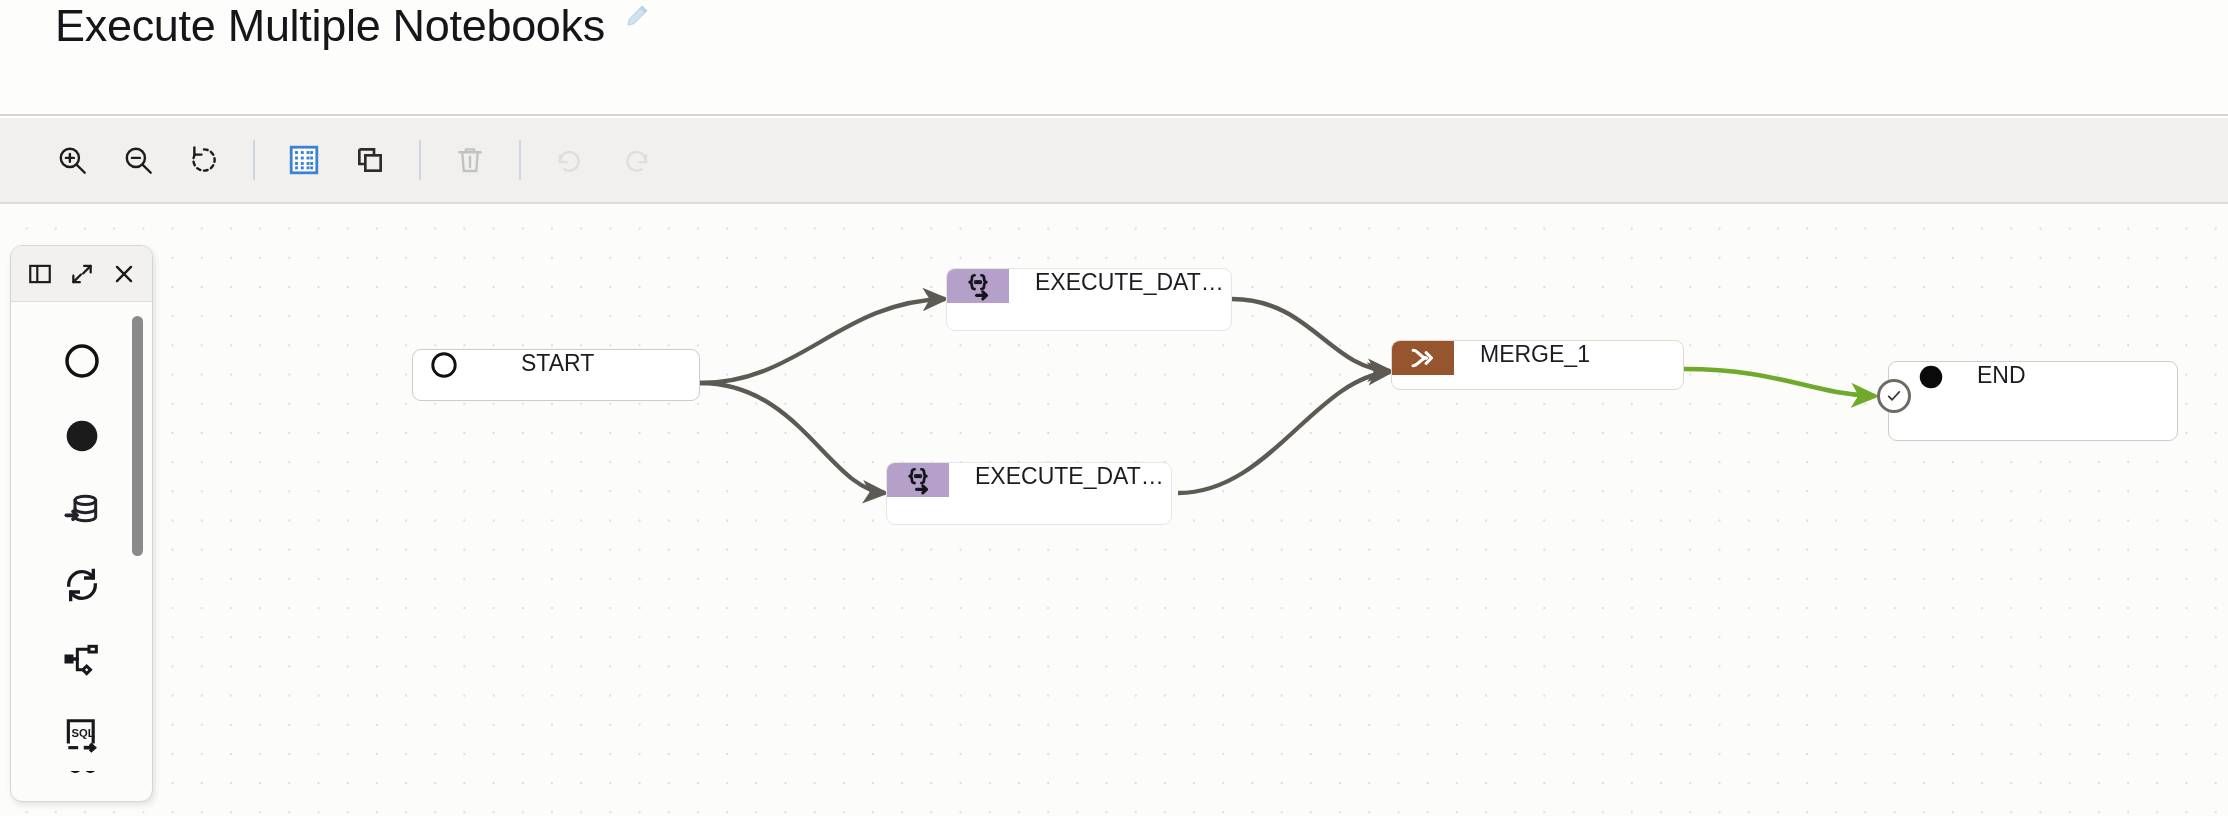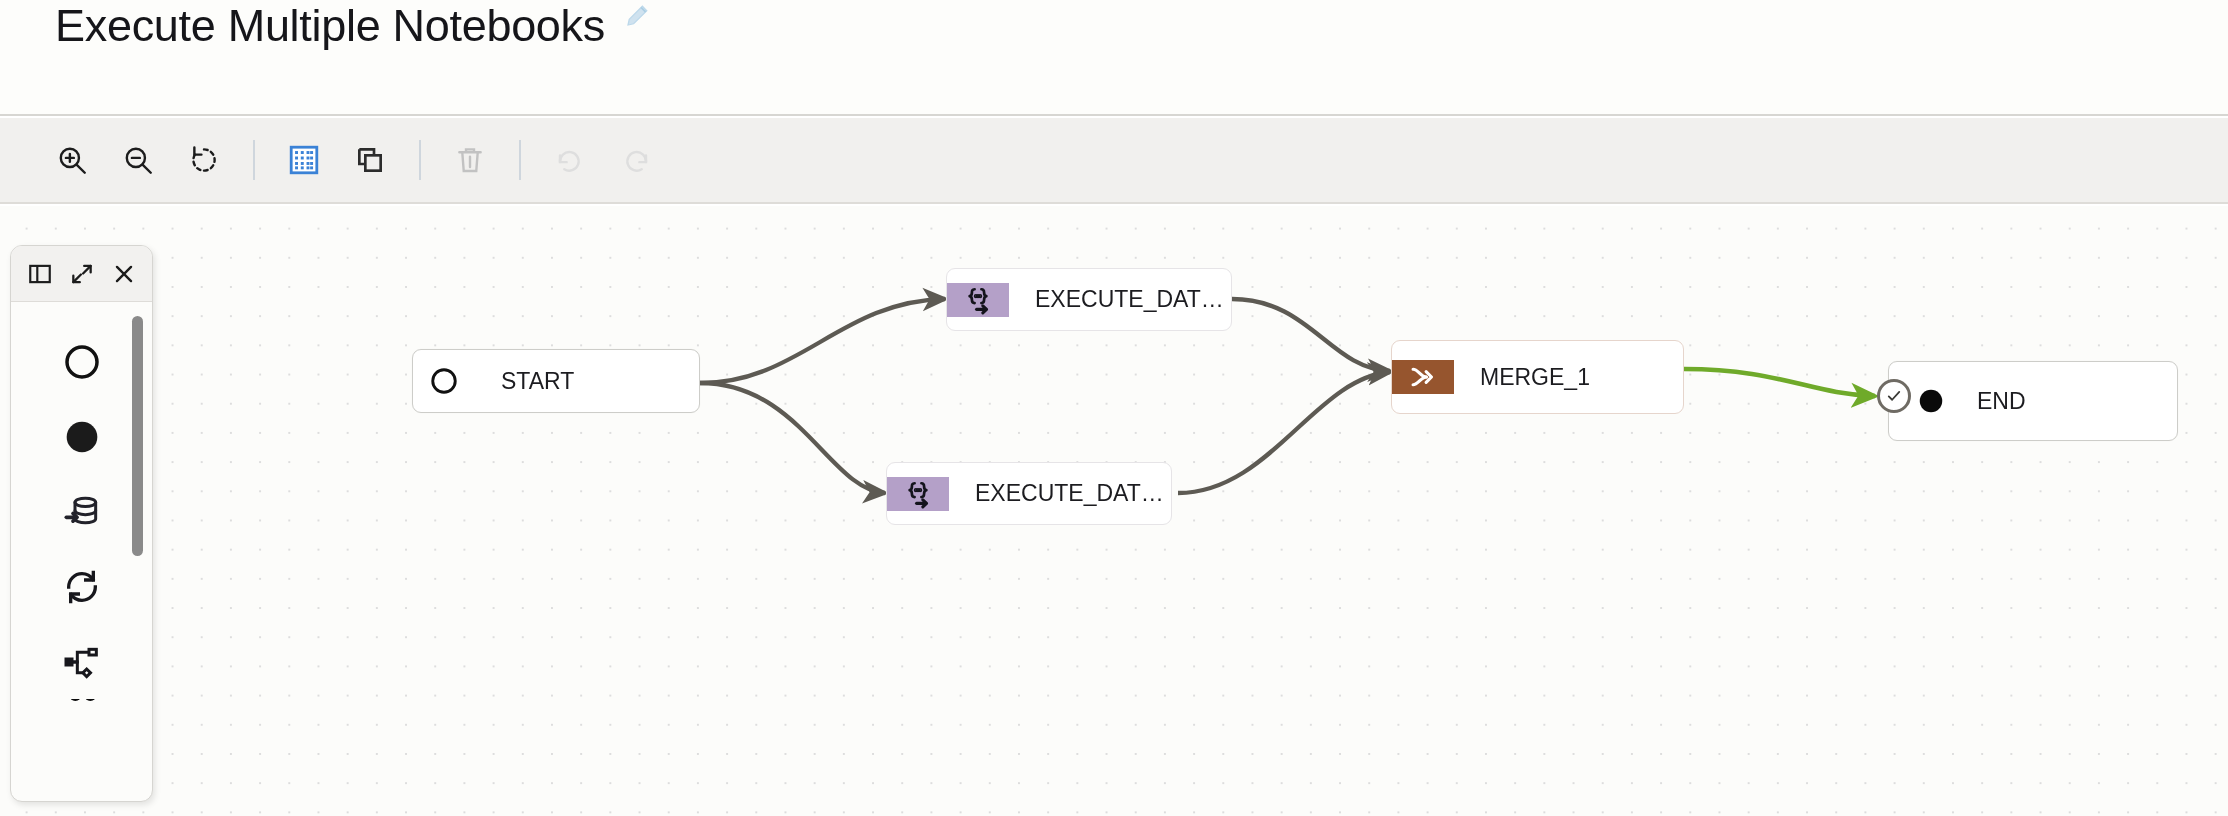--- a/index.html
+++ b/index.html
@@ -62,21 +62,21 @@
       radial-gradient(#dddddd 1.1px, transparent 1.2px);
     background-size: 29.2px 29.2px;
     background-position: 12px 8px;
     overflow: hidden;
   }
   .edges { position: absolute; left: 0; top: 0; width: 2228px; height: 610px; }
 
   
   .node {
     position: absolute;
-    display: flex; align-items: center;
+    display: flex; align-items: flex-start;
     border-radius: 9px;
     background: #ffffff;
     overflow: hidden;
   }
   .node-plain {
     border: 1.6px solid #cdcdc9;
     box-shadow: 0 0 0 0.5px rgba(0,0,0,0.02);
   }
   .node-exec { border: 1.6px solid #e6e4e7; }
   .node-merge { border: 1.6px solid #e6d5cc; }
@@ -268,21 +268,21 @@
 
       <path d="M700,177 C800,177 830,284 885,287" fill="none" stroke="#5d5a53" stroke-width="4.3" marker-end="url(#ah-dark)"></path>
 
       <path d="M1232,93 C1310,93 1330,163 1390,165" fill="none" stroke="#5d5a53" stroke-width="4.3" marker-end="url(#ah-dark)"></path>
 
       <path d="M1178,287 C1270,287 1315,172 1390,166" fill="none" stroke="#5d5a53" stroke-width="4.3" marker-end="url(#ah-dark)"></path>
 
       <path d="M1684,163 C1780,163 1810,188 1875,190" fill="none" stroke="#6faa2a" stroke-width="4.6" marker-end="url(#ah-green)"></path>
     </svg>
 
-    <div class="node node-plain" style="left:412px; top:143px; width:288px; height:64px;">
+    <div class="node node-plain" style="left:412px; top:143px; width:288px; height:52px;gap:20px;">
       <div class="node-inline-icon">
         <svg width="30" height="30" viewBox="0 0 24 24">
           <circle cx="12" cy="12" r="9" fill="none" stroke="#111111" stroke-width="2.3"></circle>
         </svg>
       </div>
       <div class="node-label">START</div>
     </div>
 
     <div class="node node-exec" style="left:946px; top:262px; width:286px; height:63px; top:62px;">
       <div class="node-badge badge-purple">
@@ -307,21 +307,21 @@
           <circle cx="10.5" cy="9.3" r="0.55" fill="#14141c"></circle>
           <circle cx="12" cy="9.3" r="0.55" fill="#14141c"></circle>
           <circle cx="13.5" cy="9.3" r="0.55" fill="#14141c"></circle>
           <path d="M11 18.6h6.6" stroke-width="2.2"></path>
           <path d="M15.4 16.1l2.6 2.5-2.6 2.5" stroke-width="2.2" fill="none"></path>
         </svg>
       </div>
       <div class="node-label">EXECUTE_DAT…</div>
     </div>
 
-    <div class="node node-merge" style="left:1391px; top:134px; width:293px; height:74px;">
+    <div class="node node-merge" style="left:1391px; top:134px; width:293px; height:50px;">
       <div class="node-badge badge-brown">
         <svg width="34" height="34" viewBox="0 0 24 24" fill="none" stroke="#ffffff" stroke-width="2.2" stroke-linecap="round" stroke-linejoin="round">
           <path d="M5 6.5c3.6 0 5.6 5.5 9.4 5.5"></path>
           <path d="M5 17.5c3.6 0 5.6-5.5 9.4-5.5"></path>
           <path d="M14.2 8.2l3.8 3.8-3.8 3.8"></path>
         </svg>
       </div>
       <div class="node-label">MERGE_1</div>
     </div>
 
@@ -401,20 +401,29 @@
           <svg width="40" height="40" viewBox="0 0 24 24" fill="none" stroke="#17171c" stroke-width="1.8">
             <rect x="2.4" y="10.2" width="3.6" height="3.6" fill="#17171c"></rect>
             <rect x="16.2" y="4.4" width="4.4" height="3.4"></rect>
             <path d="M12.5 18.5l2.3-2.3 2.3 2.3-2.3 2.3z" fill="none"></path>
             <path d="M6"></path>
             <path d="M6 12h3.2V6.1h7"></path>
             <path d="M6 12h3.2v6.5h3.3"></path>
           </svg>
         </div>
 
+        <div class="pal-item">
+          <svg width="42" height="42" viewBox="0 0 24 24" fill="none" stroke="#17171c" stroke-width="1.8">
+            <path d="M4.2 17.4V4.4h14.2v13"></path>
+            <path d="M4.2 19.8h5.6"></path>
+            <text x="6" y="13.6" font-family="Liberation Sans, sans-serif" font-size="6.4" font-weight="bold" fill="#17171c" stroke="none">SQL</text>
+            <path d="M13 19.8h5.4" stroke-width="2.1"></path>
+            <path d="M16.6 17.6l2.4 2.2-2.4 2.2" stroke-width="2.1"></path>
+          </svg>
+        </div>
 
         <div class="pal-item" style="height:30px; align-items:flex-start; overflow:hidden;">
           <svg width="40" height="40" viewBox="0 0 24 24" style="margin-top:-24px;">
             <circle cx="8" cy="12" r="3.6" fill="#0b0b0b"></circle>
             <circle cx="17" cy="12" r="3.6" fill="#0b0b0b"></circle>
           </svg>
         </div>
       </div>
     </div>
 

